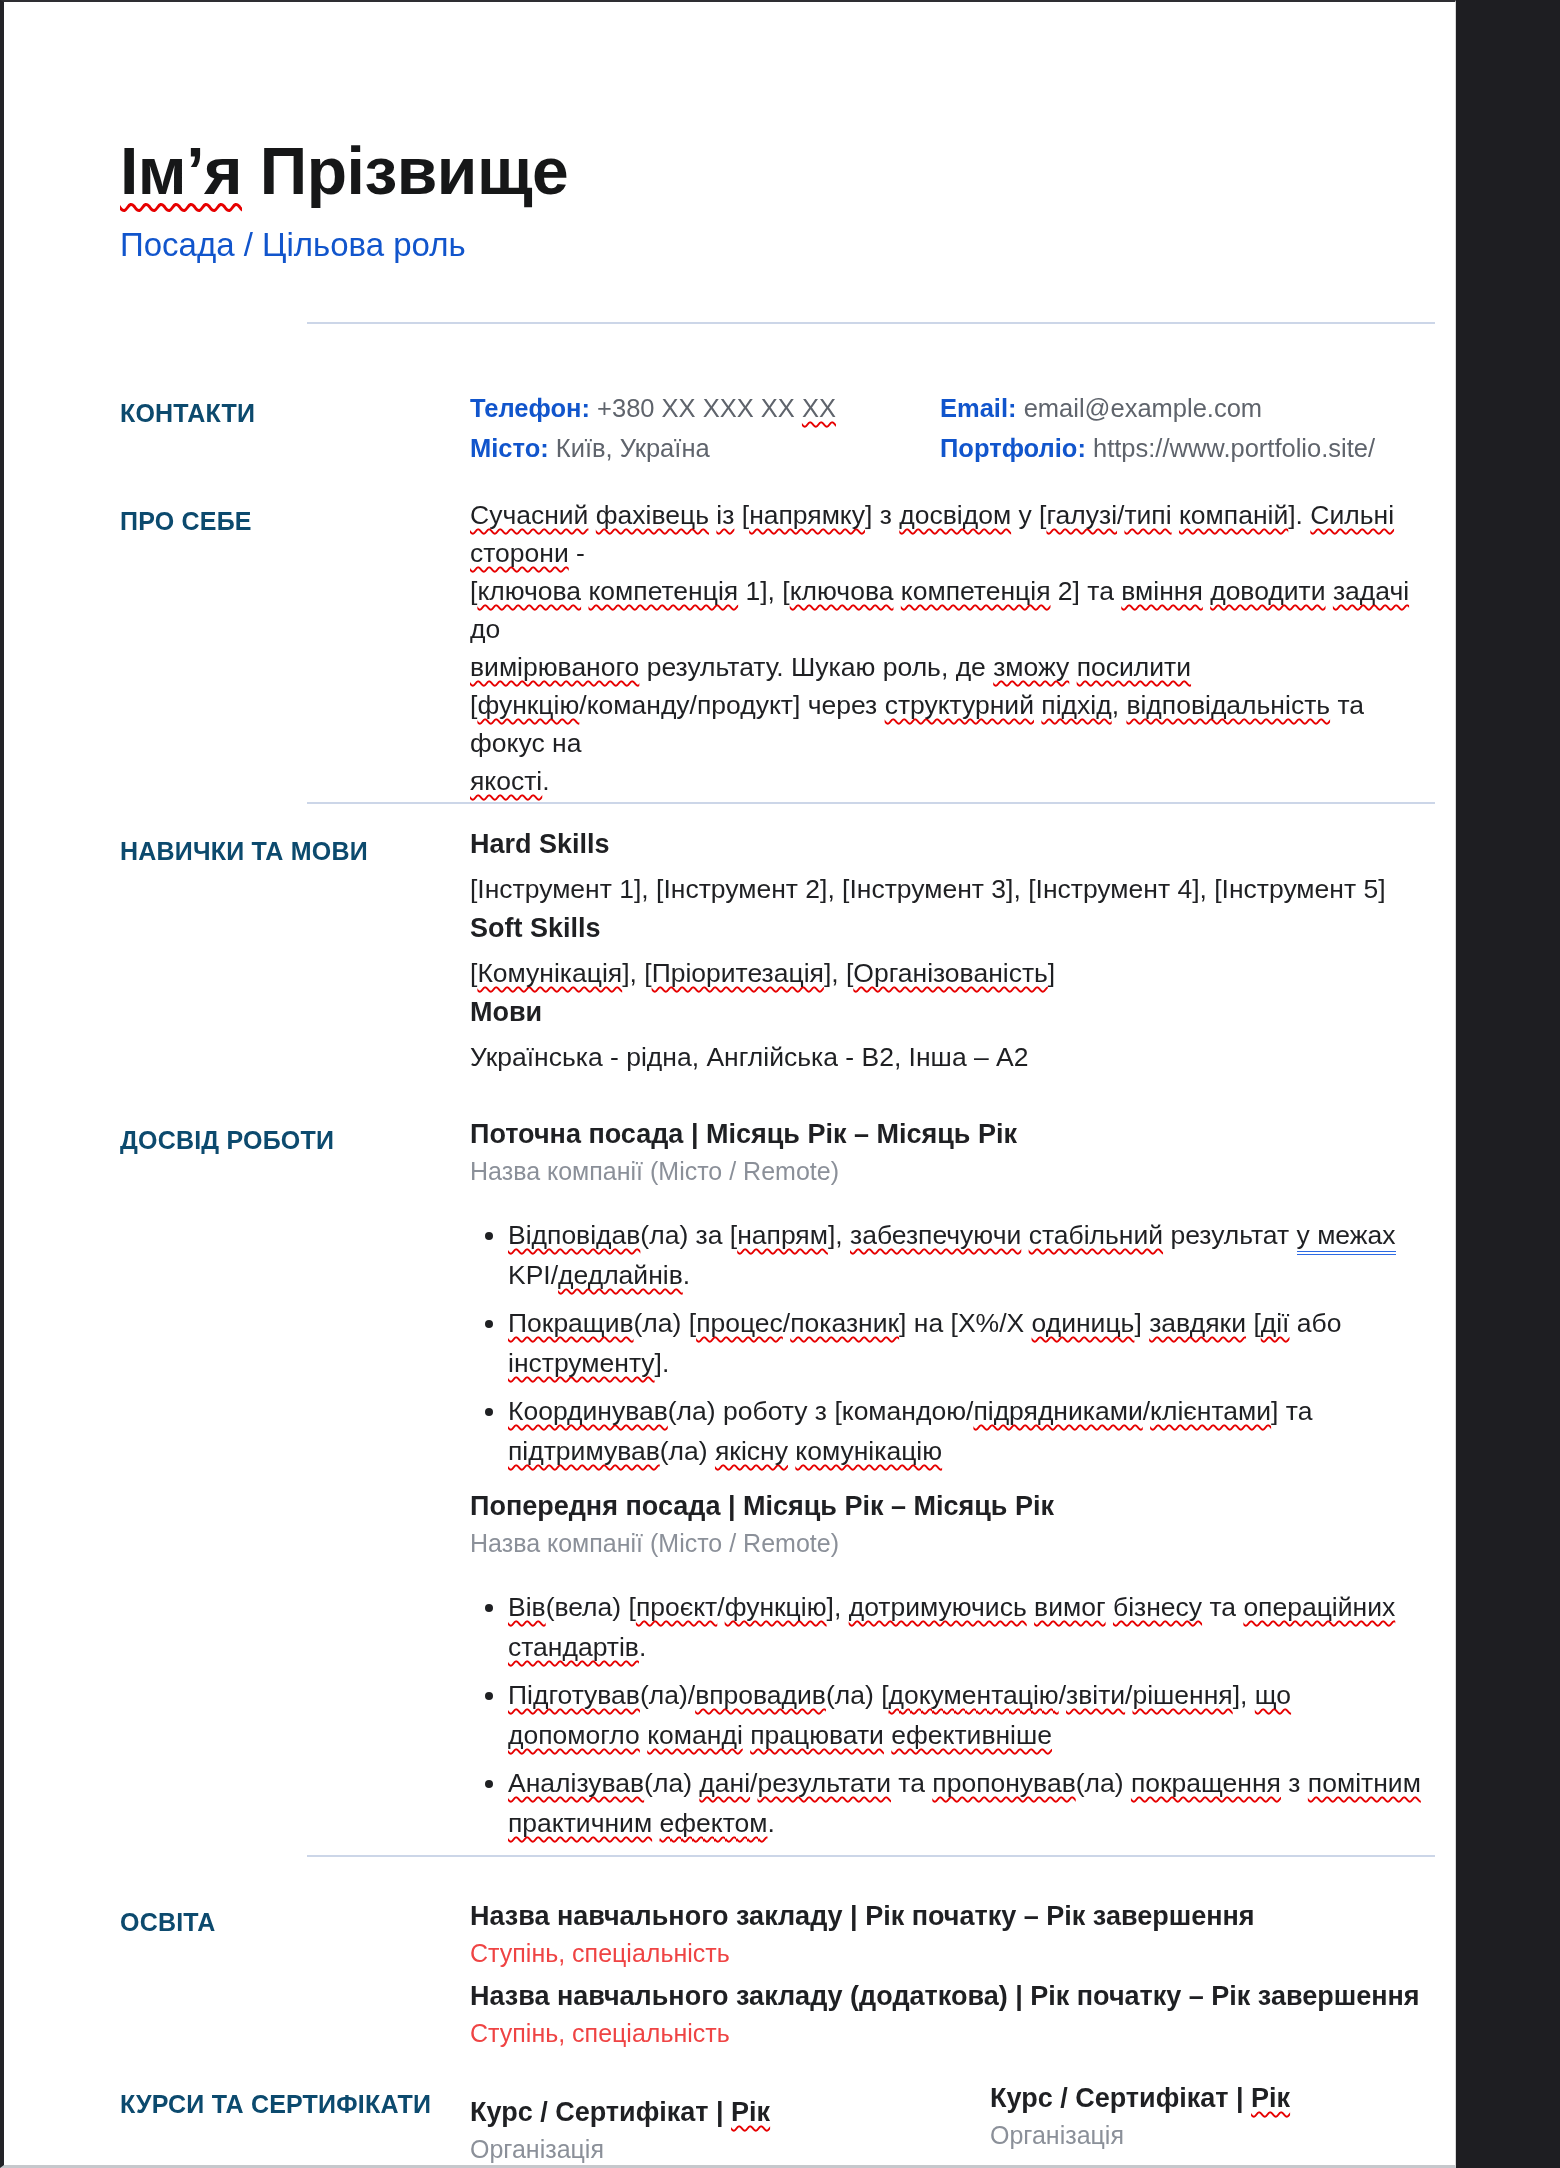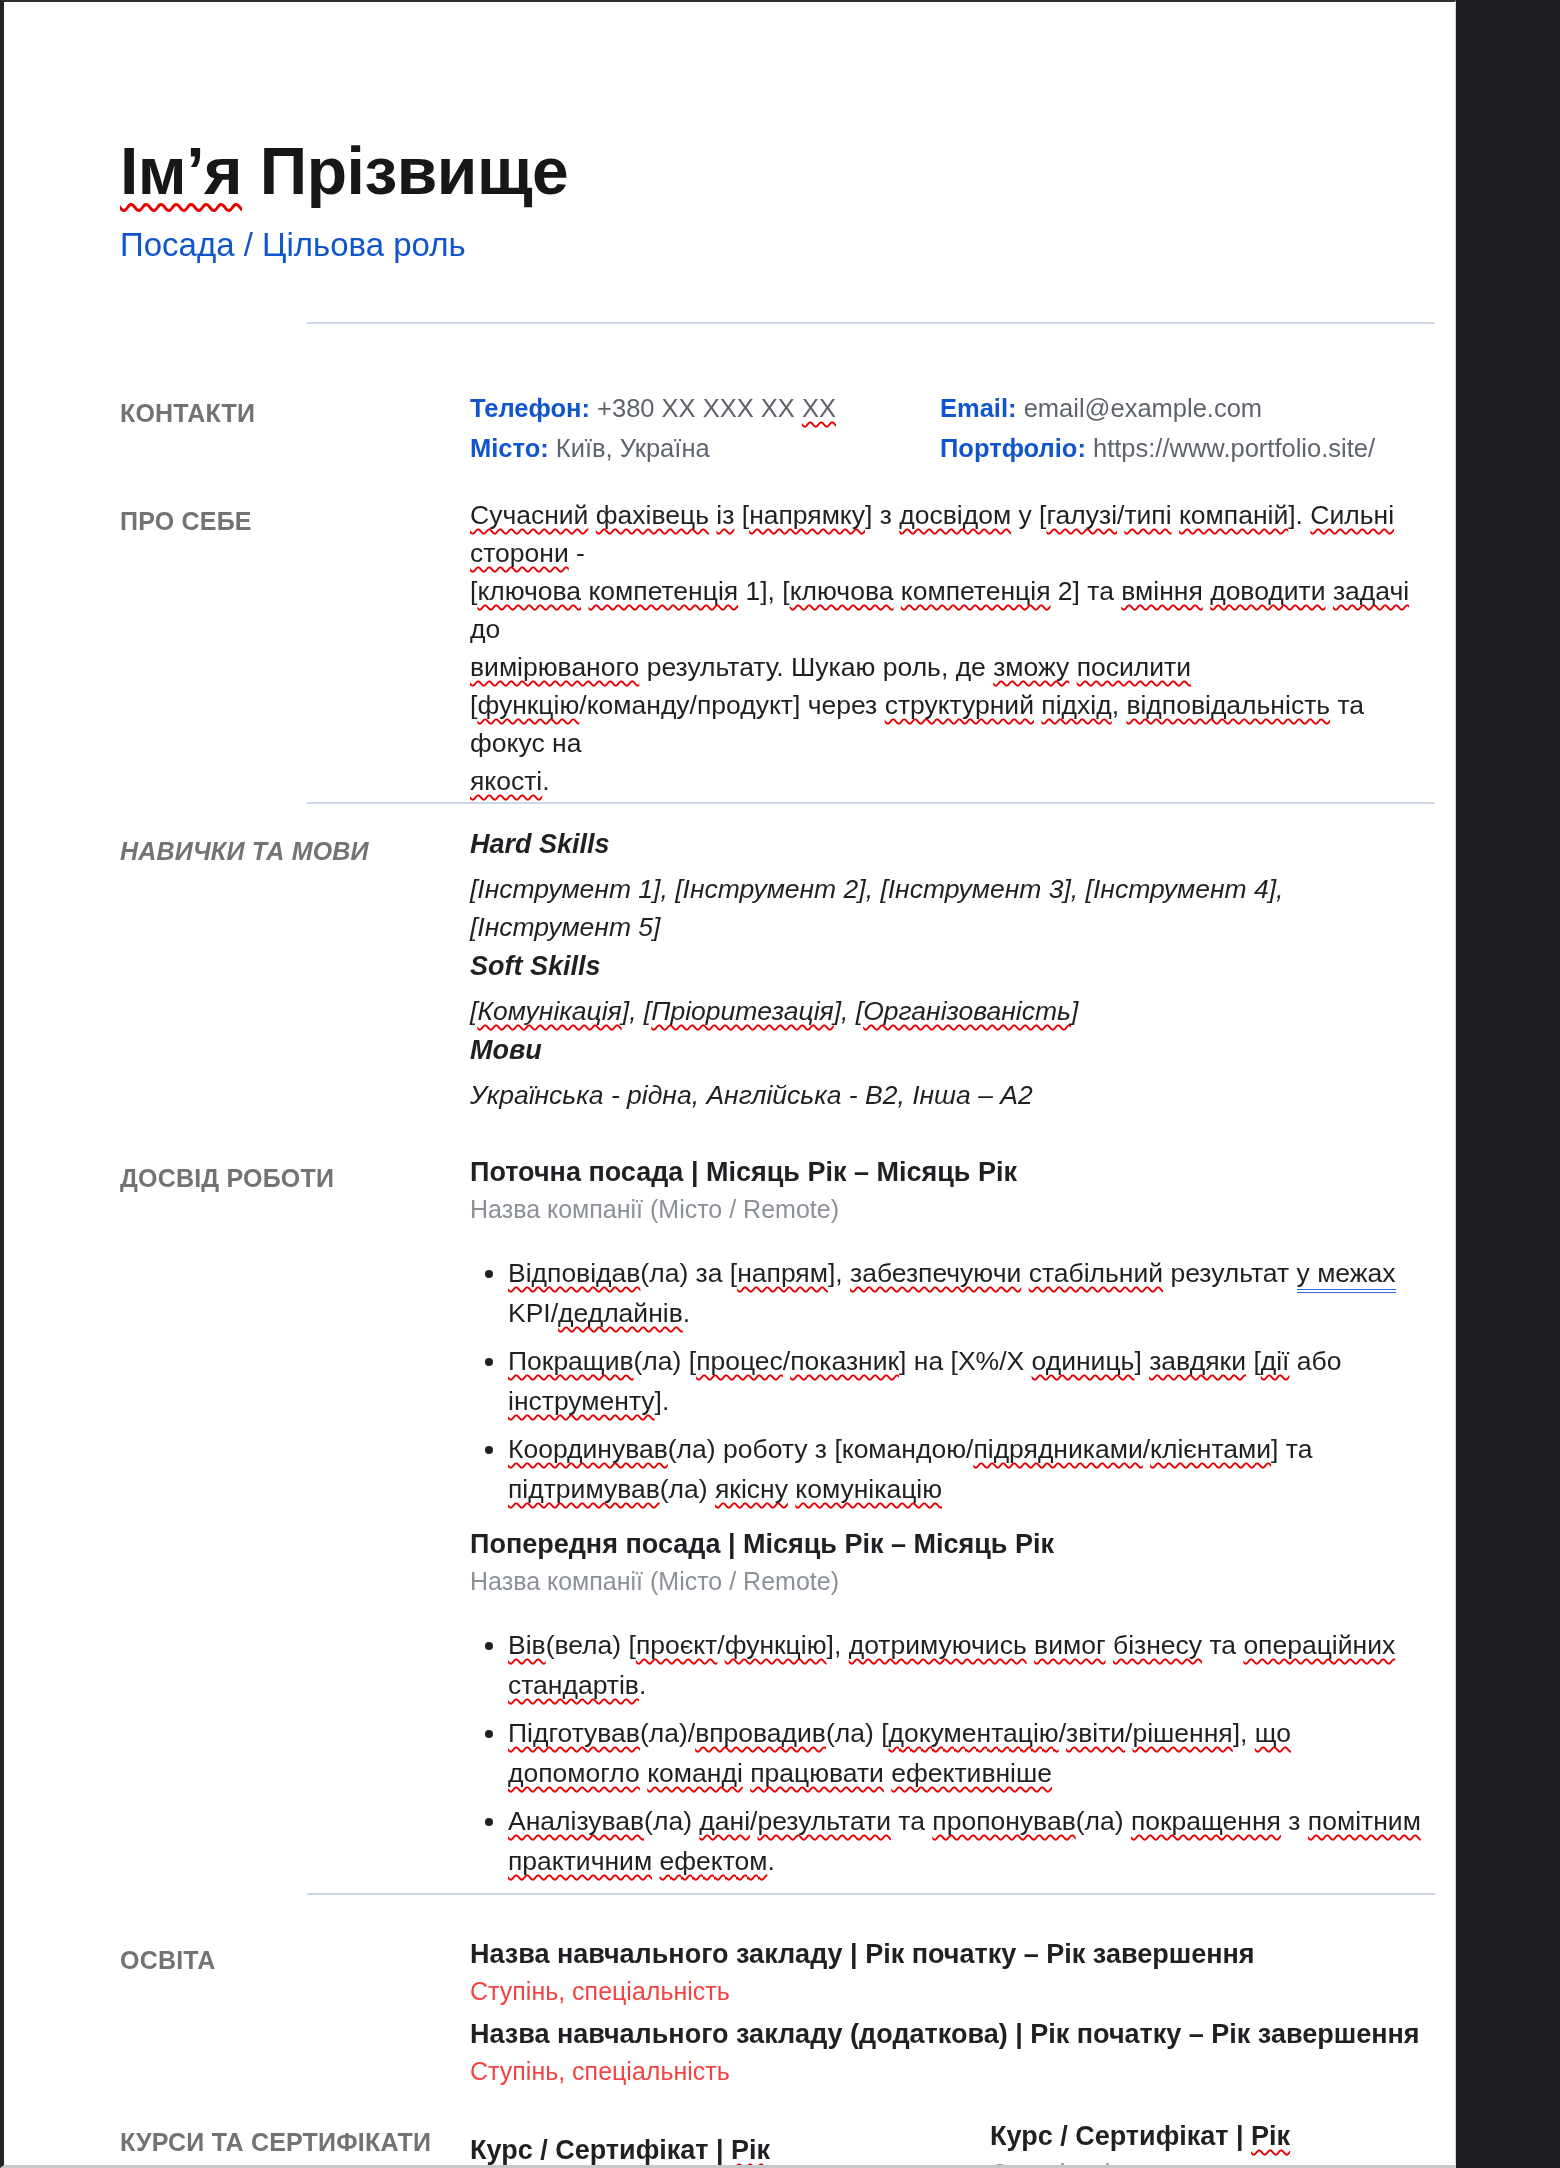--- a/index.html
+++ b/index.html
@@ -19,24 +19,24 @@
   
   h1.name{margin:132px 0 0;font-size:66px;line-height:1.15;font-weight:700;color:#161718;letter-spacing:-0.5px;}
   .role{margin-top:14px;font-size:33px;line-height:1.25;color:#1155cc;}
   
   hr.divider{border:none;border-top:2px solid #ccd6e8;margin:0 5px 0 187px;}
   hr.d1{margin-top:57px;}
   hr.d2{margin-top:2px;}
   hr.d3{margin-top:4px;}
   
   .row{display:grid;grid-template-columns:350px 1fr;}
-  .lefth{color:#737373;font-size:25px;font-weight:700;line-height:34px;padding-top:8px;letter-spacing:0.2px;}
+  .lefth{color:#0c4a6e;font-size:25px;font-weight:700;line-height:34px;padding-top:8px;letter-spacing:0.2px;}
   .row.contacts{margin-top:64px;}
   .row.about{margin-top:28px;}
-  .row.skills{margin-top:22px;font-style:italic;}
+  .row.skills{margin-top:22px;}
   .row.experience{margin-top:39px;}
   .row.education{margin-top:40px;}
   .row.courses{margin-top:28px;}
   
   .contact-grid{display:grid;grid-template-columns:470px 1fr;}
   .cline{font-size:25.5px;line-height:40px;white-space:nowrap;}
   .clabel{color:#1155cc;font-weight:700;}
   .cvalue{color:#5f646c;}
   
   .para{white-space:pre-wrap;font-size:26.5px;line-height:38px;max-width:1115px;}

